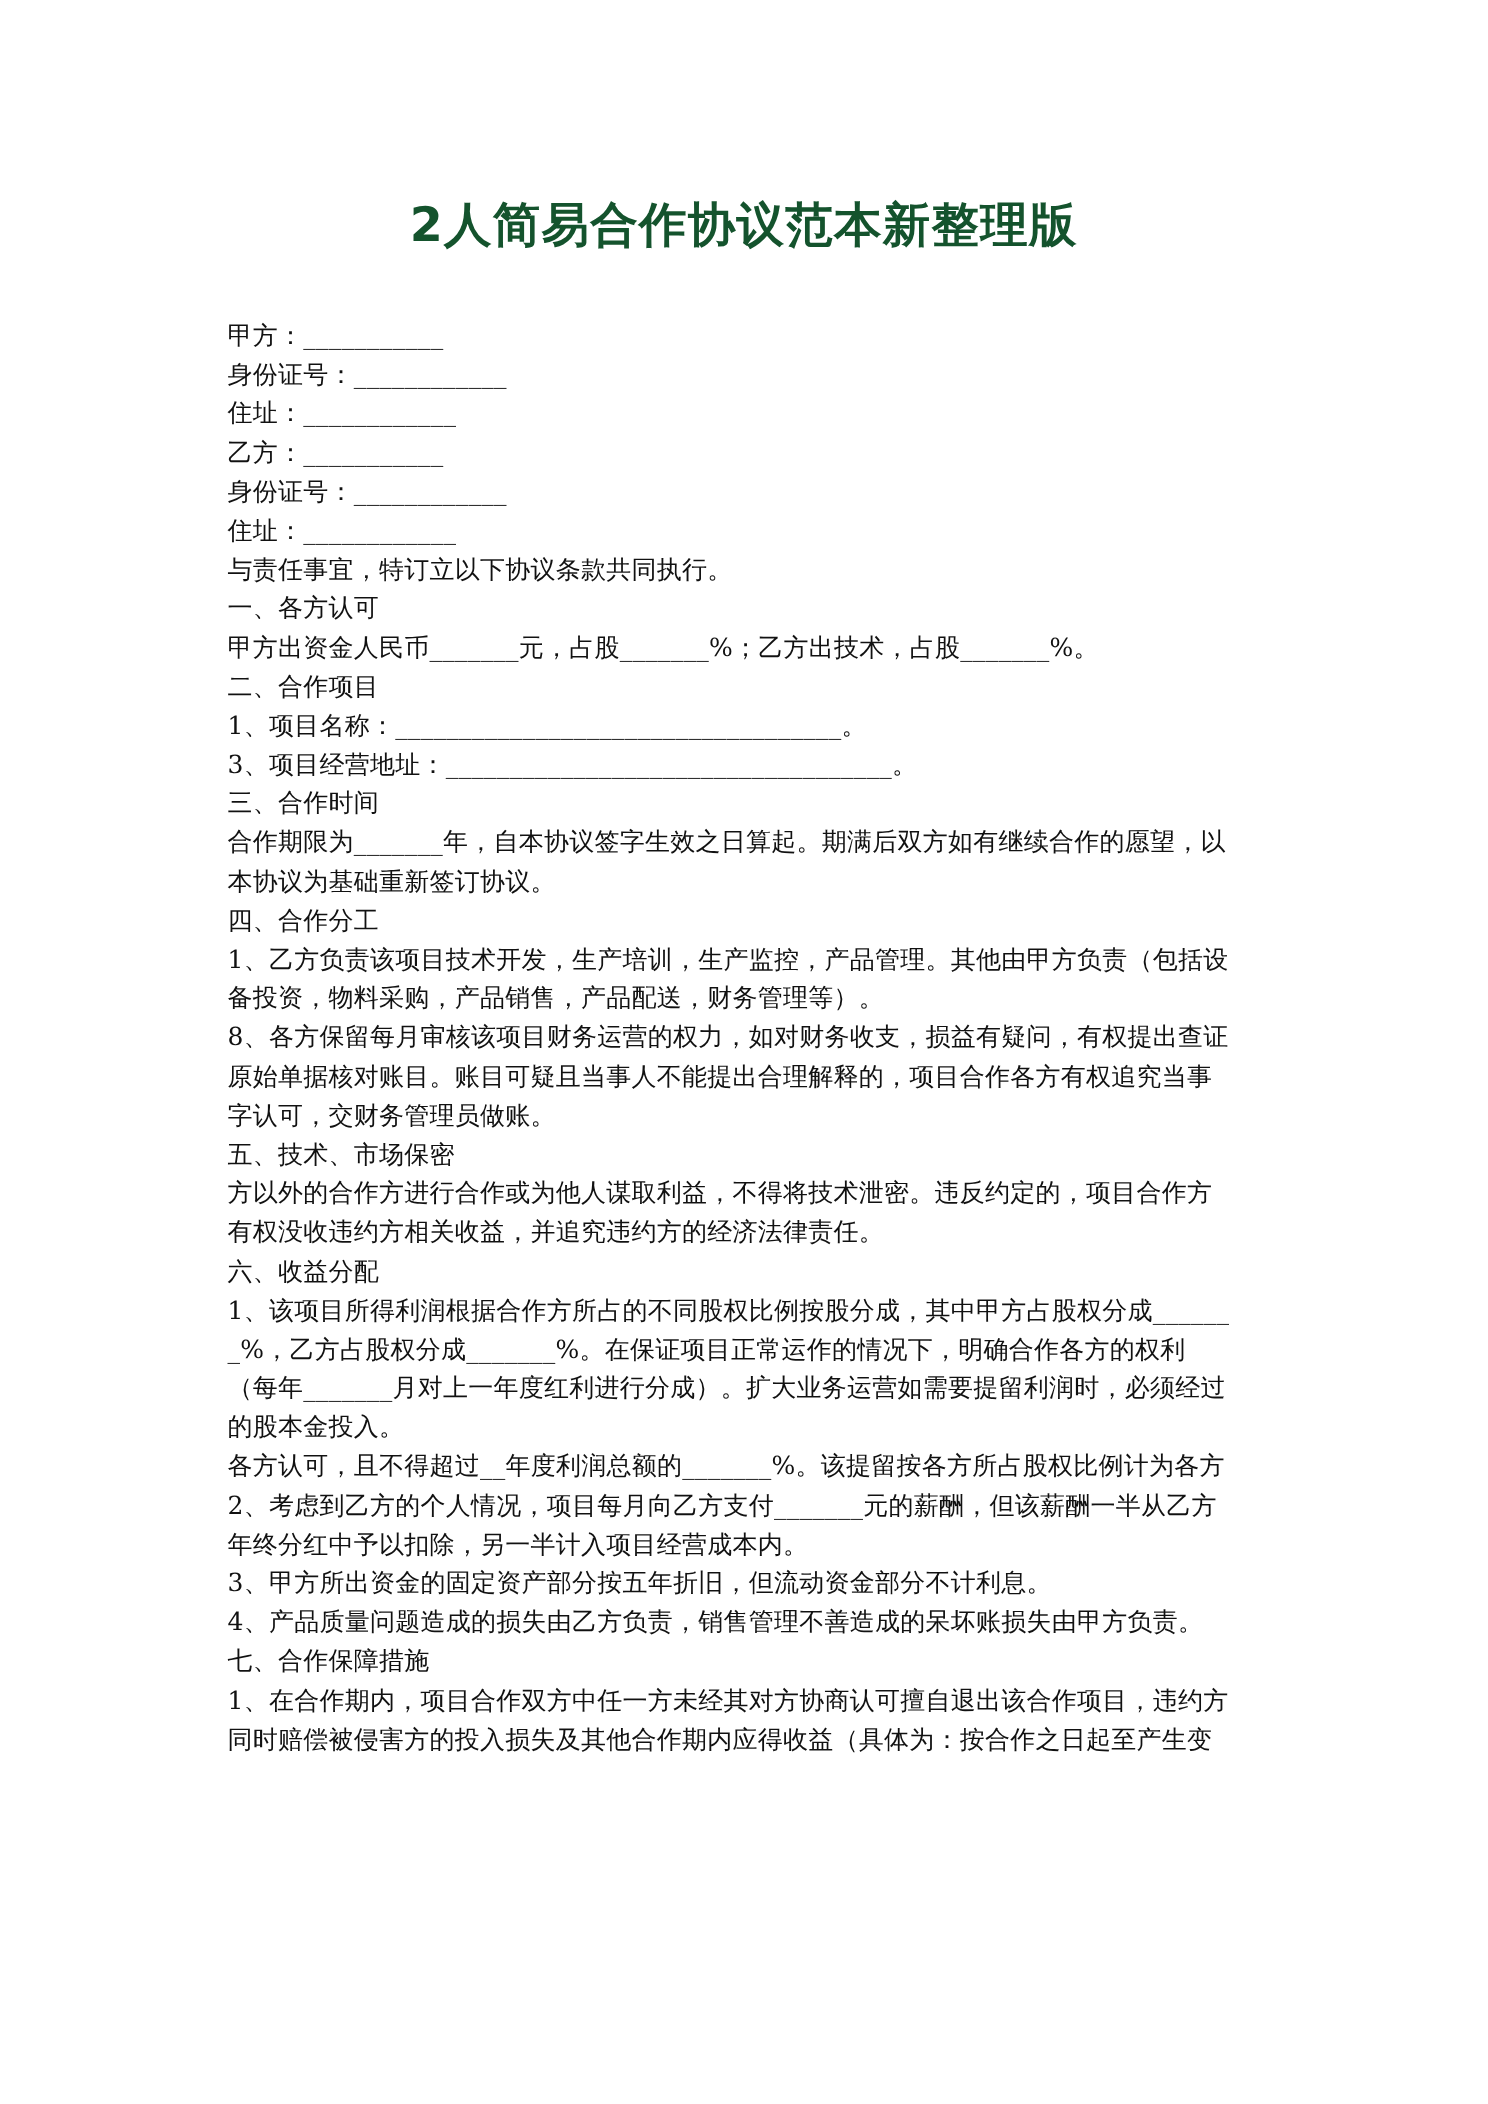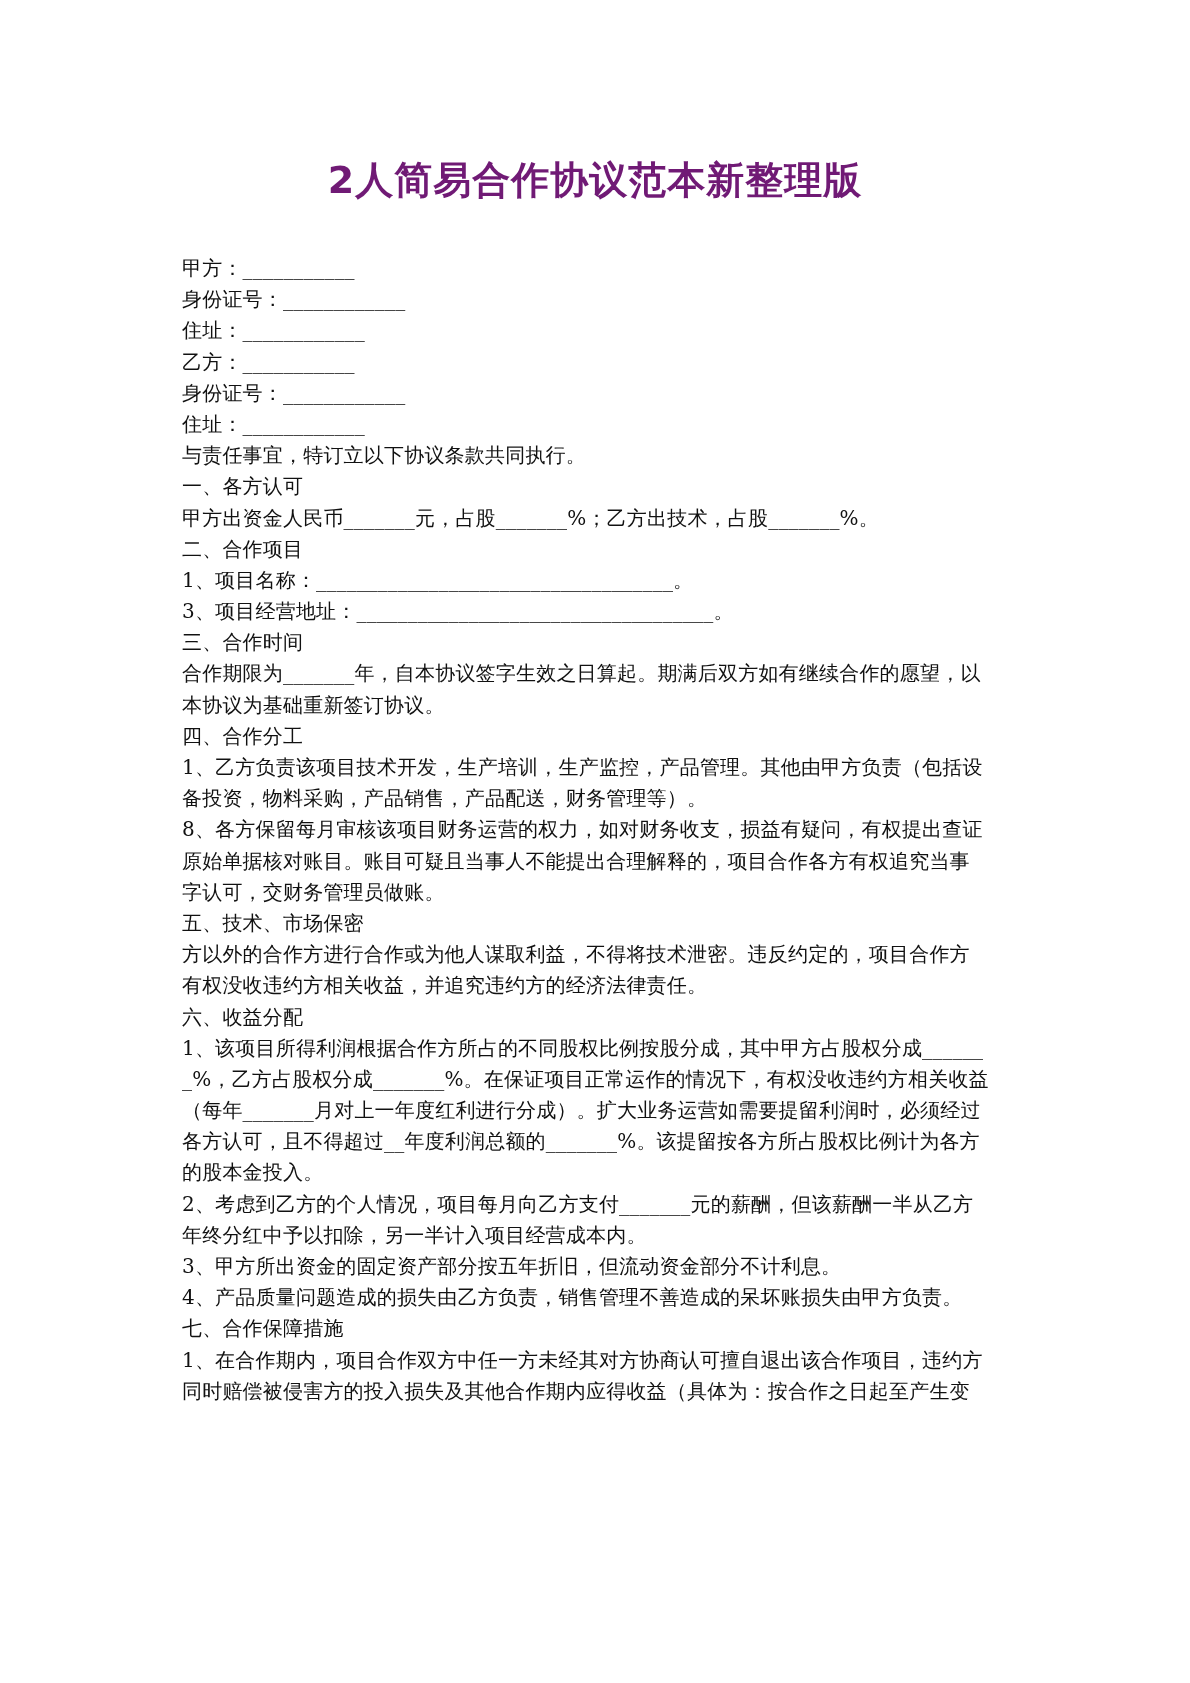--- a/index.html
+++ b/index.html
@@ -1,20 +1,20 @@
 <!DOCTYPE html>
 <html><head>
   <meta charset="utf-8">
   <style>
     html, body { margin: 0; padding: 0; background: #ffffff; }
     body { width: 1190px; height: 1683px; position: relative; overflow: hidden;
       font-family: "DejaVu Serif", "Liberation Serif", serif; color: #111; }
     .title { position: absolute; top: 155px; left: 0; width: 1190px; text-align: center;
       font-family: "DejaVu Sans", "Liberation Sans", sans-serif; font-weight: bold;
-      font-size: 38px; letter-spacing: 1px; color: #701a75; }
+      font-size: 38px; letter-spacing: 1px; color: #14532d; }
     .content { position: absolute; top: 253px; left: 182px; width: 830px; }
     .line { font-size: 20px; line-height: 31.2px; height: 31.2px; white-space: nowrap; overflow: visible; letter-spacing: 0.2px; }
   </style>
 </head>
 <body>
 
 <div class="title">2人简易合作协议范本新整理版</div>
 
 <div class="content" id="body">
     <div class="line">甲方：___________</div>
@@ -36,24 +36,24 @@
     <div class="line">1、乙方负责该项目技术开发，生产培训，生产监控，产品管理。其他由甲方负责（包括设</div>
     <div class="line">备投资，物料采购，产品销售，产品配送，财务管理等）。</div>
     <div class="line">8、各方保留每月审核该项目财务运营的权力，如对财务收支，损益有疑问，有权提出查证</div>
     <div class="line">原始单据核对账目。账目可疑且当事人不能提出合理解释的，项目合作各方有权追究当事</div>
     <div class="line">字认可，交财务管理员做账。</div>
     <div class="line">五、技术、市场保密</div>
     <div class="line">方以外的合作方进行合作或为他人谋取利益，不得将技术泄密。违反约定的，项目合作方</div>
     <div class="line">有权没收违约方相关收益，并追究违约方的经济法律责任。</div>
     <div class="line">六、收益分配</div>
     <div class="line">1、该项目所得利润根据合作方所占的不同股权比例按股分成，其中甲方占股权分成______</div>
-    <div class="line">_%，乙方占股权分成_______%。在保证项目正常运作的情况下，有权没收违约方相关收益</div>
+    <div class="line">_%，乙方占股权分成_______%。在保证项目正常运作的情况下，明确合作各方的权利</div>
     <div class="line">（每年_______月对上一年度红利进行分成）。扩大业务运营如需要提留利润时，必须经过</div>
+    <div class="line">的股本金投入。</div>
     <div class="line">各方认可，且不得超过__年度利润总额的_______%。该提留按各方所占股权比例计为各方</div>
-    <div class="line">的股本金投入。</div>
     <div class="line">2、考虑到乙方的个人情况，项目每月向乙方支付_______元的薪酬，但该薪酬一半从乙方</div>
     <div class="line">年终分红中予以扣除，另一半计入项目经营成本内。</div>
     <div class="line">3、甲方所出资金的固定资产部分按五年折旧，但流动资金部分不计利息。</div>
     <div class="line">4、产品质量问题造成的损失由乙方负责，销售管理不善造成的呆坏账损失由甲方负责。</div>
     <div class="line">七、合作保障措施</div>
     <div class="line">1、在合作期内，项目合作双方中任一方未经其对方协商认可擅自退出该合作项目，违约方</div>
     <div class="line">同时赔偿被侵害方的投入损失及其他合作期内应得收益（具体为：按合作之日起至产生变</div>
   </div>
 
 </body></html>

